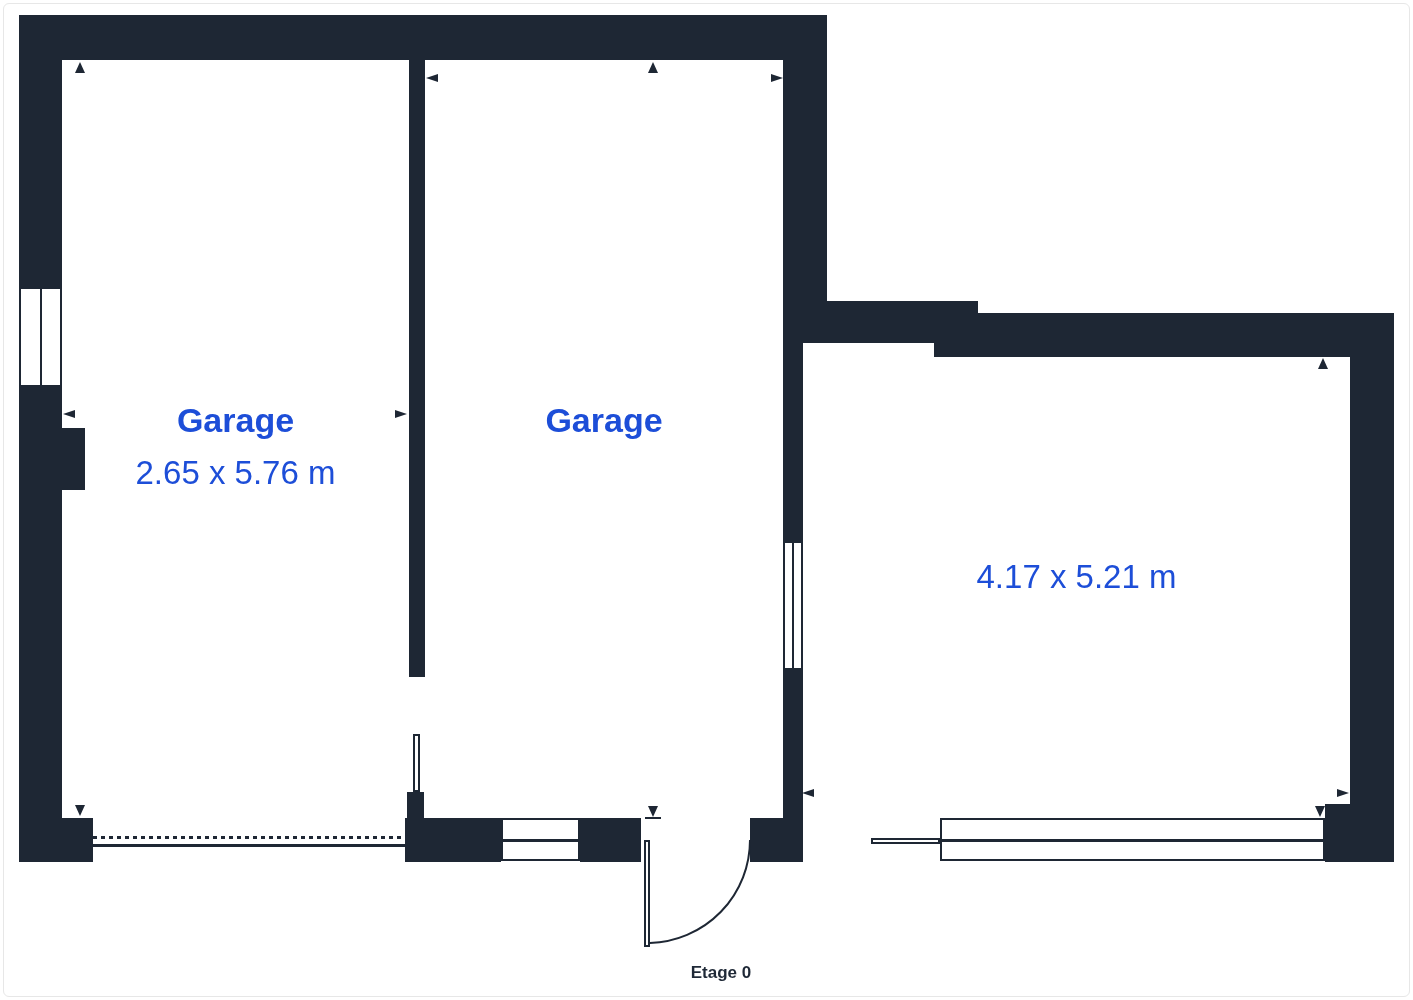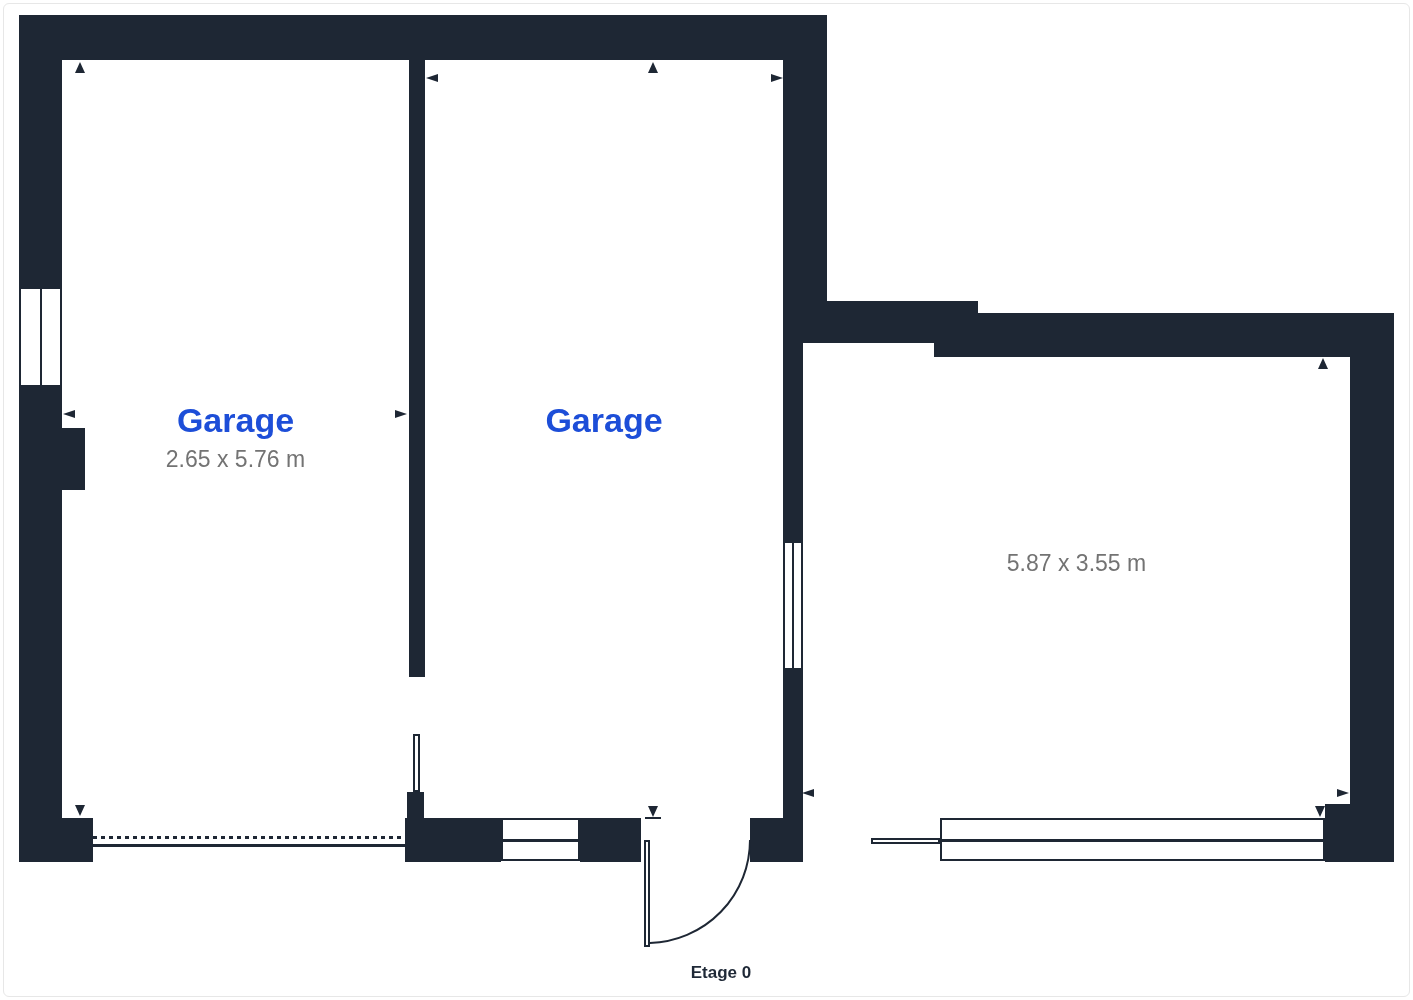--- a/index.html
+++ b/index.html
@@ -25,21 +25,21 @@
   .underline{ position:absolute; background:var(--wall); }
   .arrow{ position:absolute; width:0; height:0; }
   .arrow-up{ border-left:5px solid transparent; border-right:5px solid transparent; border-bottom:11px solid var(--wall); }
   .arrow-down{ border-left:5px solid transparent; border-right:5px solid transparent; border-top:11px solid var(--wall); }
   .arrow-left{ border-top:4px solid transparent; border-bottom:4px solid transparent; border-right:12px solid var(--wall); }
   .arrow-right{ border-top:4px solid transparent; border-bottom:4px solid transparent; border-left:12px solid var(--wall); }
   #arc-svg{ position:absolute; left:0; top:0; width:1413px; height:1000px; pointer-events:none; }
   #arc-path{ stroke:var(--wall); stroke-width:2; fill:none; }
   .room-label{ position:absolute; text-align:center; }
   .room-name{ font-size:34px; font-weight:bold; color:#1d4ed8; line-height:1.2; }
-  .room-dims{ font-size:23px; color:#737373; line-height:1.1; margin-top:6px; }
+  .room-dims{ font-size:33px; color:#1d4ed8; line-height:1.1; margin-top:14px; }
   .lbl-g1{ left:62px; top:400px; width:347px; }
   .lbl-g2{ left:425px; top:400px; width:358px; }
   .lbl-ok{ left:803px; top:545px; width:547px; }
   .floor-label{ position:absolute; left:571px; top:963px; width:300px; text-align:center;
     font-size:17px; font-weight:bold; color:#1f2937; }
 </style>
 </head>
 <body>
 
 <div class="canvas">
@@ -102,17 +102,17 @@
   <div class="room-label lbl-g1">
     <div class="room-name">Garage</div>
     <div class="room-dims">2.65 x 5.76 m</div>
   </div>
 
   <div class="room-label lbl-g2">
     <div class="room-name">Garage</div>
   </div>
 
   <div class="room-label lbl-ok">
-    <div class="room-dims">5.87 x 3.55 m</div>
+    <div class="room-dims">4.17 x 5.21 m</div>
   </div>
 
   <div class="floor-label">Etage 0</div>
 </div>
 
 </body></html>

